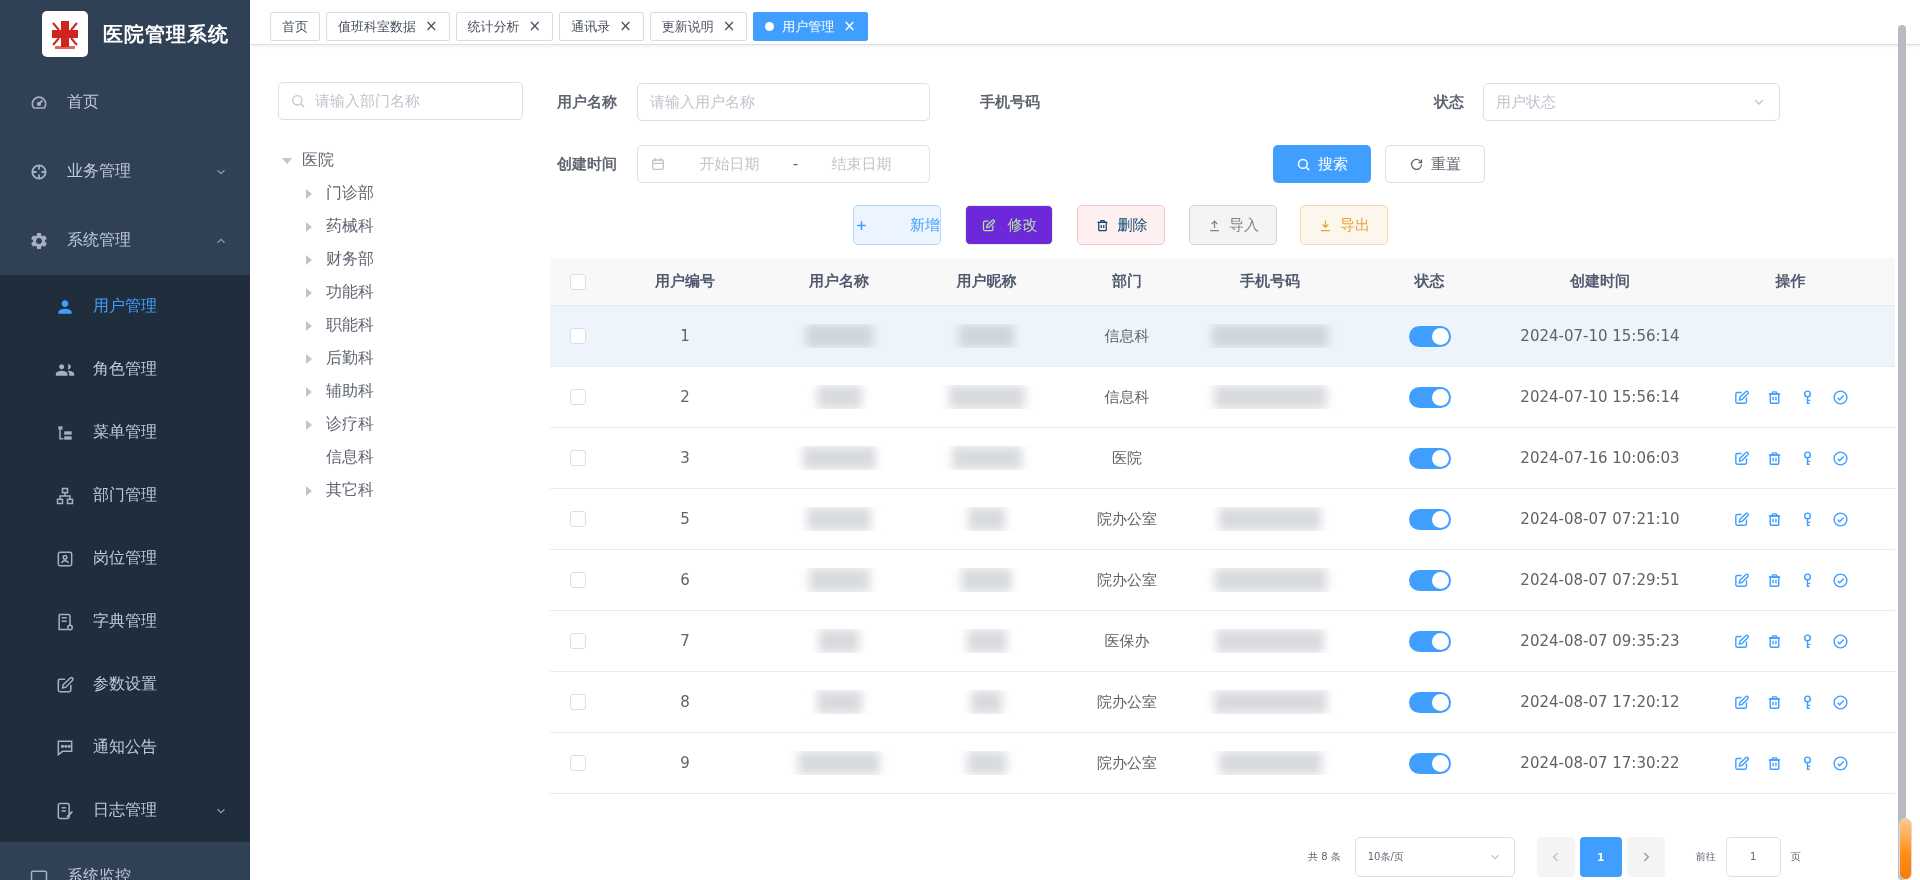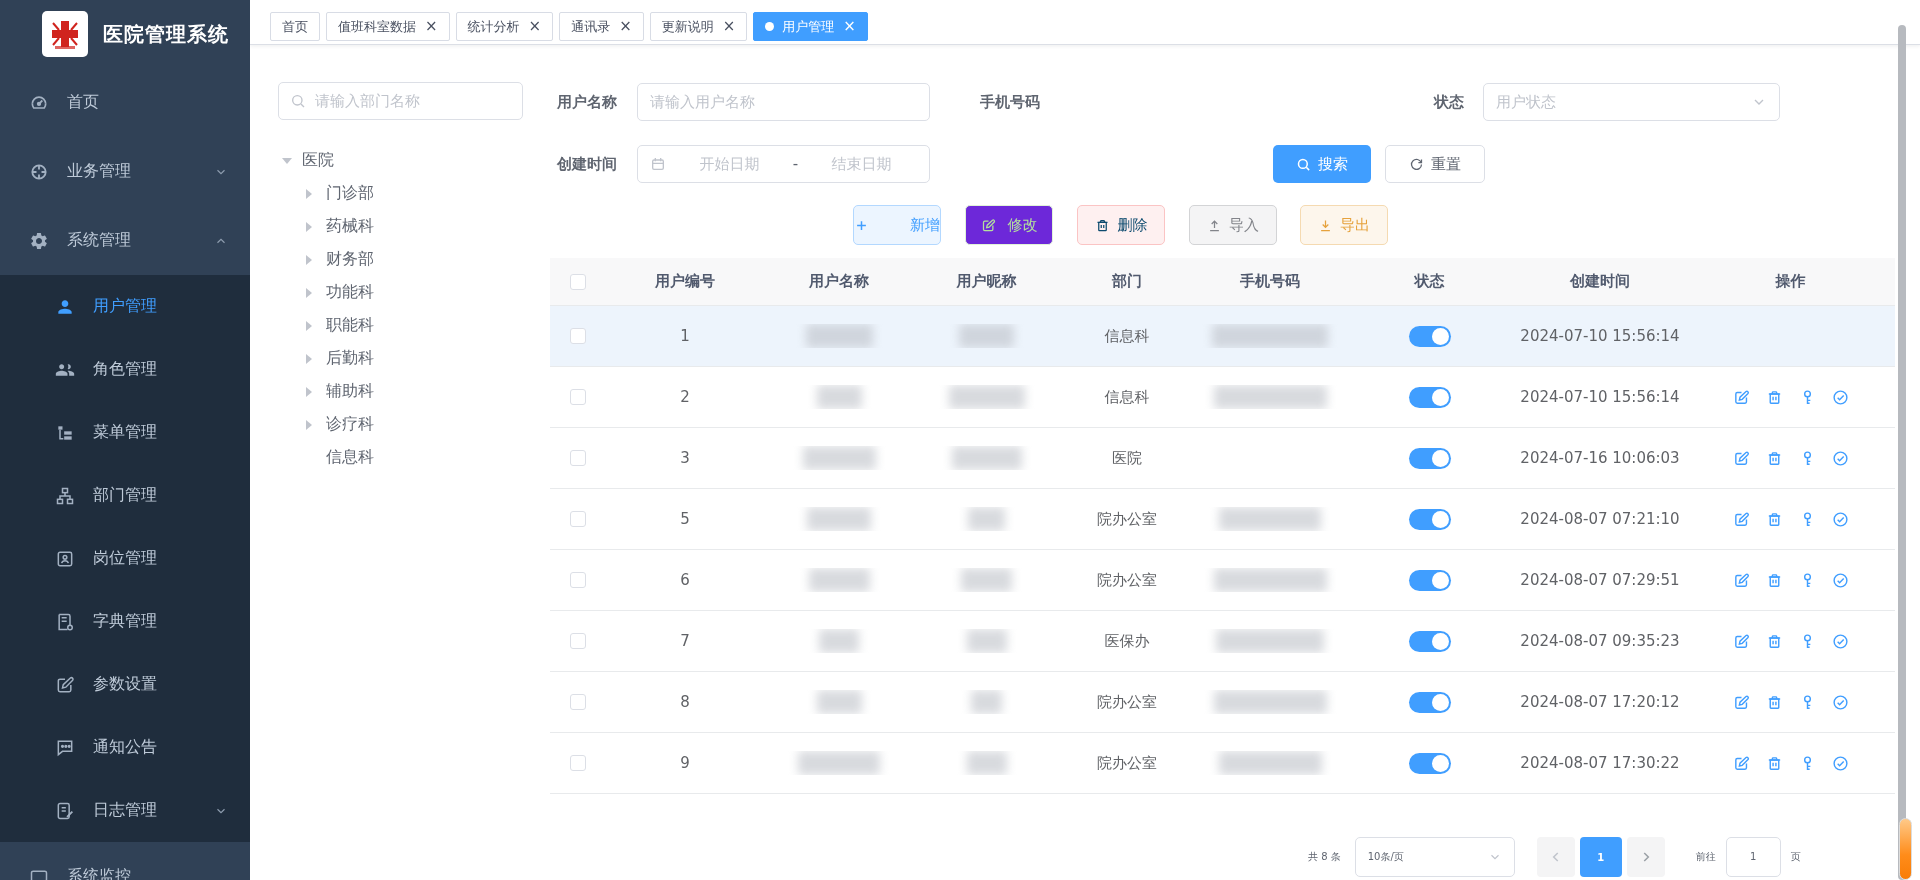--- a/index.html
+++ b/index.html
@@ -352,20 +352,26 @@
                 <i></i>
               </span>
               <span>诊疗科</span>
             </div>
             <div class="tree-row" style="padding-left: 28px;">
               <span class="caret">
                 <i></i>
               </span>
               <span>信息科</span>
             </div>
+            <div class="tree-row" style="padding-left: 28px;">
+              <span class="caret caret-right">
+                <i></i>
+              </span>
+              <span>其它科</span>
+            </div>
           </div>
       </div>
 
       <div class="work">
 
         <div class="f-row" style="top:38px;">
           <span class="f-label" style="left:7px;">用户名称</span>
           <div class="inp" style="left:87px; width:293px;">
             <span>请输入用户名称</span>
           </div>

